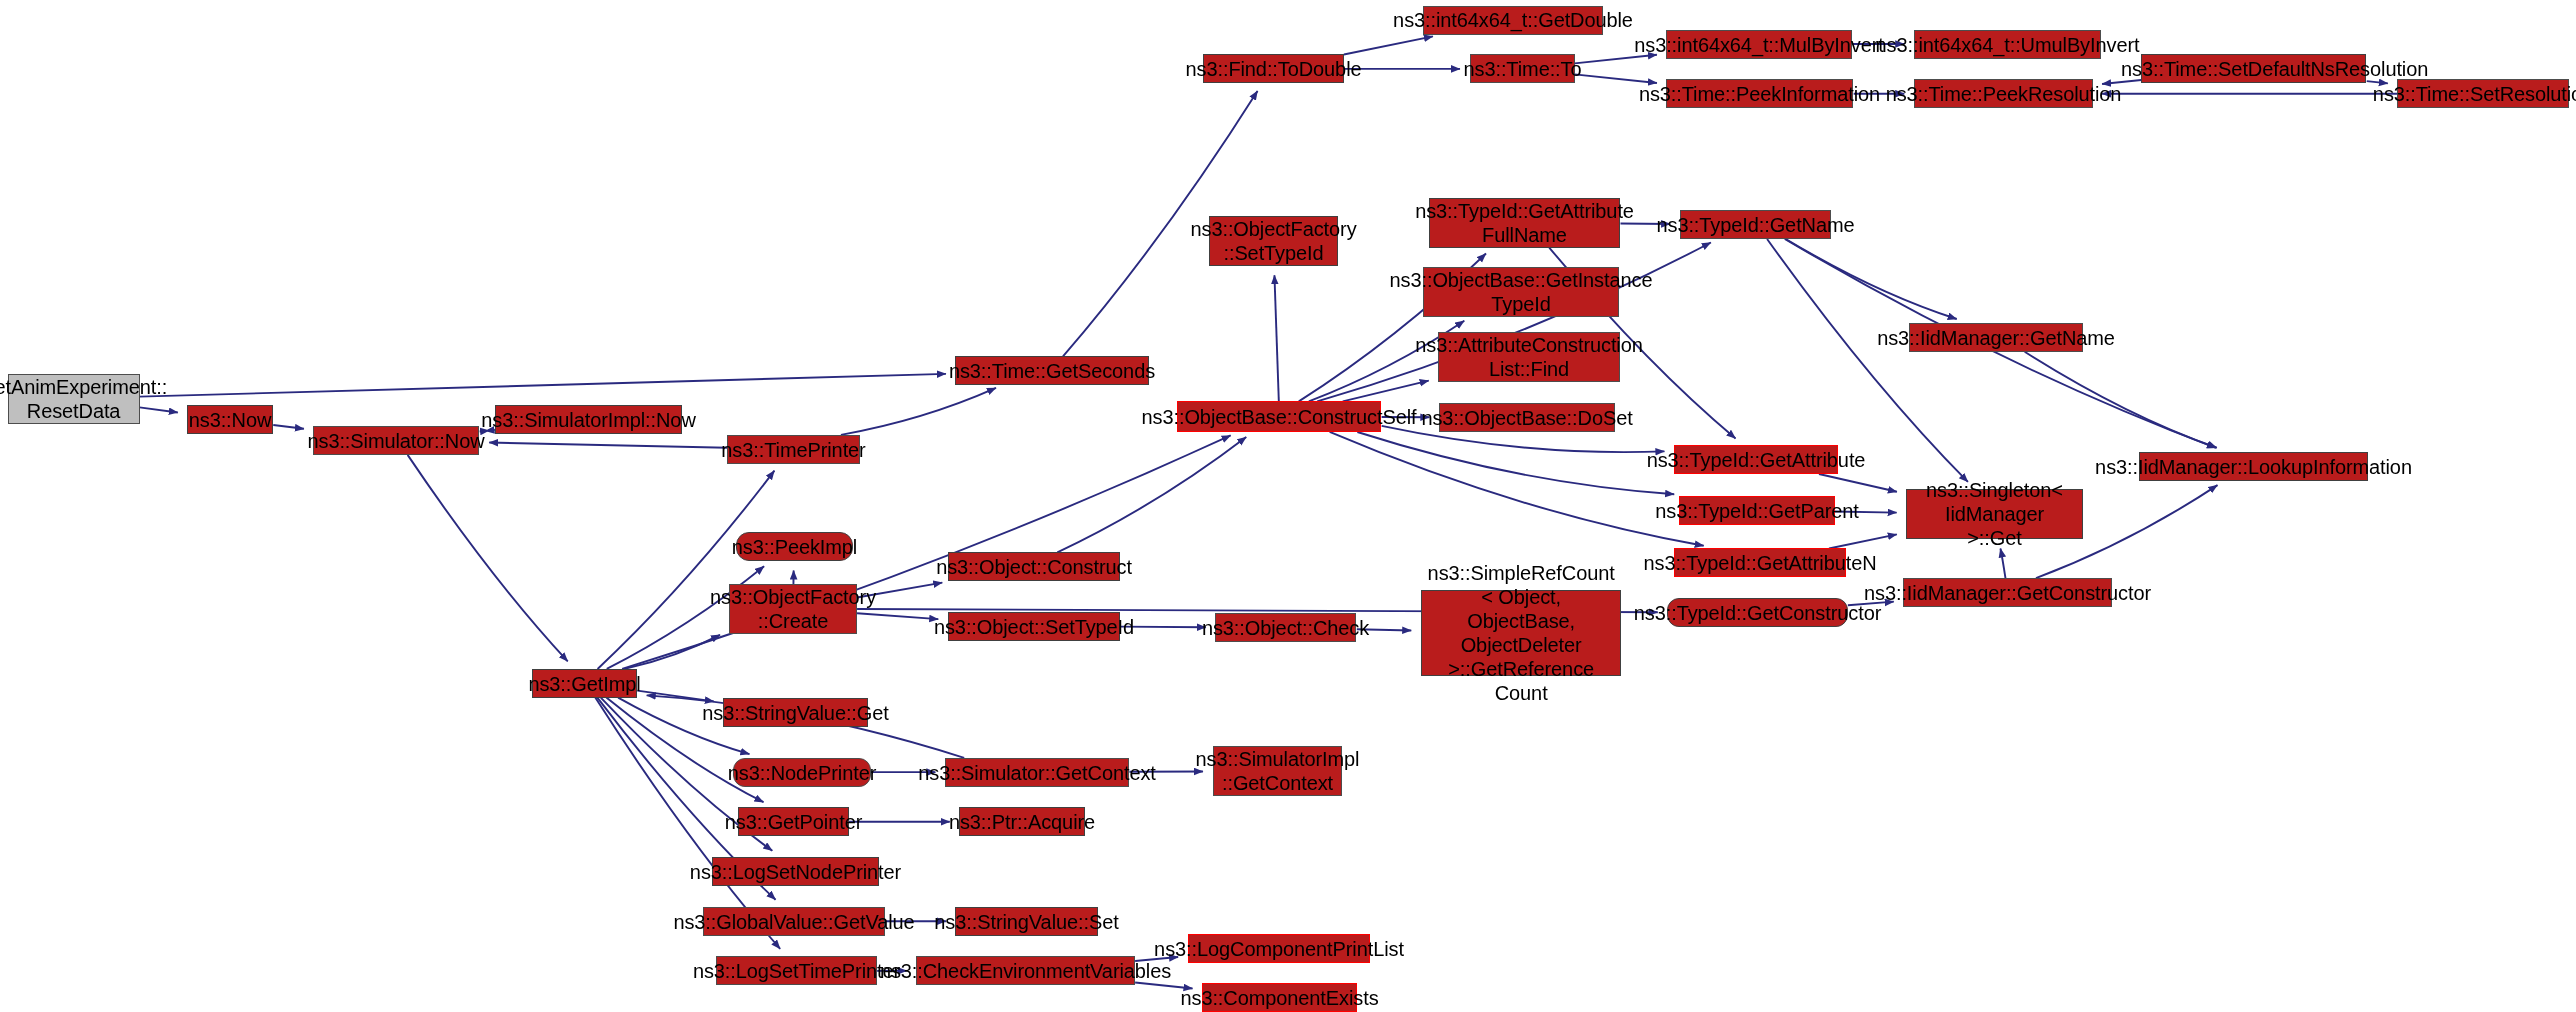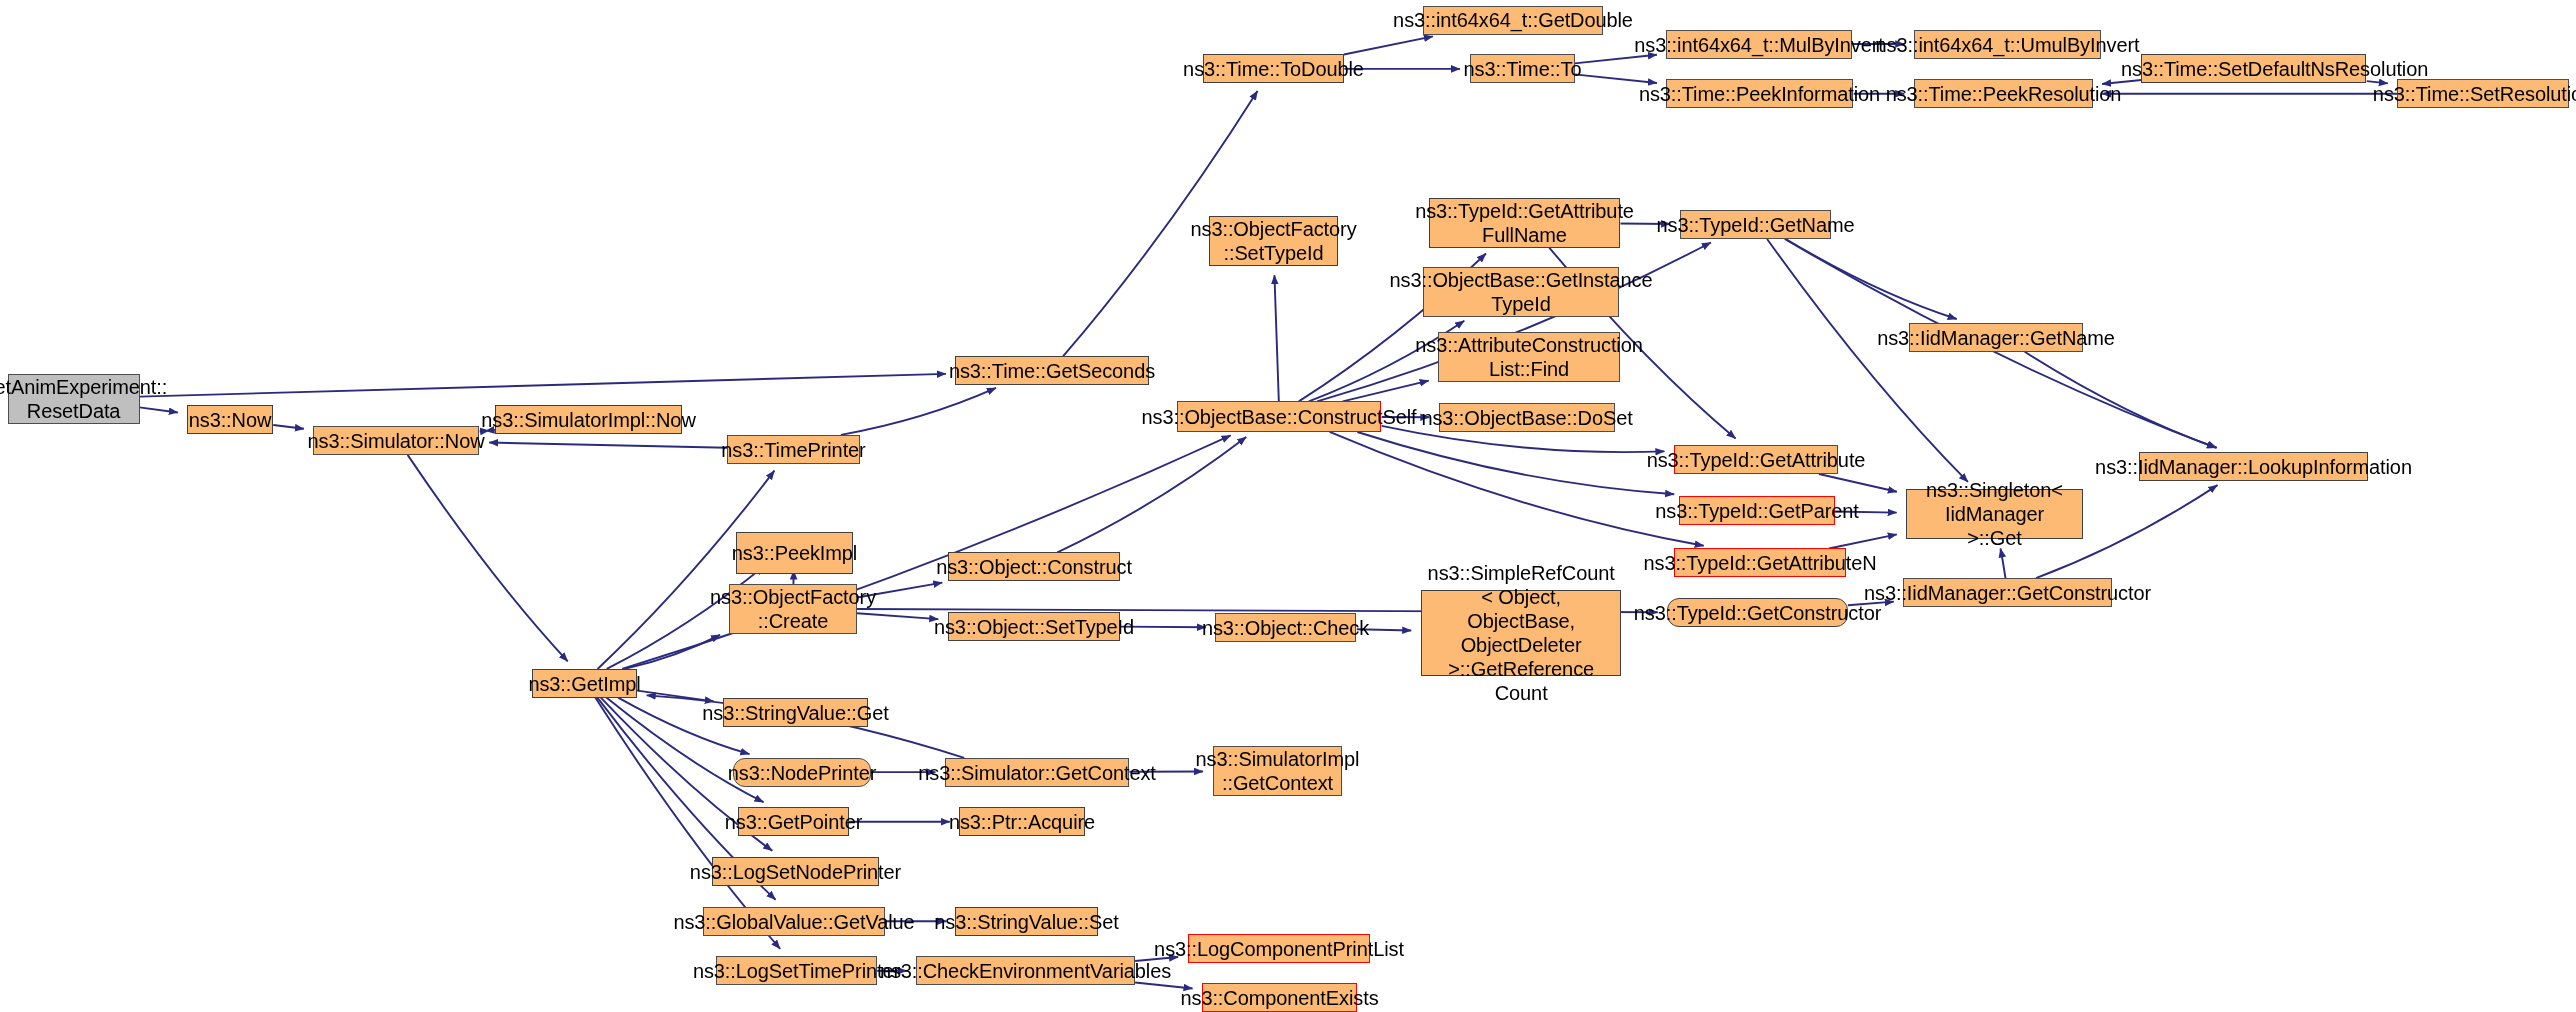--- a/index.html
+++ b/index.html
@@ -12,21 +12,21 @@
     overflow:hidden;
   }
   #edges{position:absolute;left:0;top:0;width:2576px;height:1013px;}
   .node{
     position:absolute;
     box-sizing:border-box;
     display:flex;
     align-items:center;
     justify-content:center;
     text-align:center;
-    background:#fdba74;
+    background:#b91c1c;
     border:1px solid #404040;
     color:#000000;
     font-size:20px;
     line-height:1.20;
     letter-spacing:-0.1px;
     white-space:pre-line;
     padding:0 5.7px;
     z-index:5;
   }
   .node.thick{border:1.9px solid #4d4d4d;}
@@ -110,21 +110,21 @@
         <path d="M1188.0,1028.1 Q1223.0,1031.8 1248.1,1034.4" marker-end="url(#ah)"></path>
       </g>
   </svg>
 <div class="node root" style="left: 7.6px; top: 374px; width: 132px; height: 50px;">NetAnimExperiment::
 ResetData</div>
     <div class="node " style="left: 187px; top: 405px; width: 86px; height: 29px;">ns3::Now</div>
     <div class="node thick" style="left: 313px; top: 426px; width: 166px; height: 29px;">ns3::Simulator::Now</div>
     <div class="node " style="left: 495px; top: 405px; width: 187px; height: 29px;">ns3::SimulatorImpl::Now</div>
     <div class="node thick" style="left: 727px; top: 435px; width: 133px; height: 29px;">ns3::TimePrinter</div>
     <div class="node " style="left: 955px; top: 356px; width: 194px; height: 29px;">ns3::Time::GetSeconds</div>
-    <div class="node " style="left: 1203px; top: 54px; width: 141px; height: 29px;">ns3::Time::ToDouble</div>
+    <div class="node " style="left: 1203px; top: 54px; width: 141px; height: 29px;">ns3::Find::ToDouble</div>
     <div class="node thick" style="left: 1423px; top: 5.7px; width: 180px; height: 29px;">ns3::int64x64_t::GetDouble</div>
     <div class="node thick" style="left: 1470px; top: 54px; width: 105px; height: 29px;">ns3::Time::To</div>
     <div class="node thick" style="left: 1666px; top: 30px; width: 186px; height: 29px;">ns3::int64x64_t::MulByInvert</div>
     <div class="node thick" style="left: 1666px; top: 79px; width: 187px; height: 29px;">ns3::Time::PeekInformation</div>
     <div class="node thick" style="left: 1914px; top: 30px; width: 187px; height: 29px;">ns3::int64x64_t::UmulByInvert</div>
     <div class="node thick" style="left: 1914px; top: 79px; width: 179px; height: 29px;">ns3::Time::PeekResolution</div>
     <div class="node " style="left: 2141px; top: 54px; width: 225px; height: 29px; padding-left: 48px;">ns3::Time::SetDefaultNsResolution</div>
     <div class="node thick" style="left: 2397px; top: 79px; width: 172px; height: 29px;">ns3::Time::SetResolution</div>
     <div class="node " style="left: 1209px; top: 216px; width: 129px; height: 50px;">ns3::ObjectFactory
 ::SetTypeId</div>
@@ -139,21 +139,21 @@
     <div class="node thick" style="left: 1680px; top: 210px; width: 151px; height: 29px;">ns3::TypeId::GetName</div>
     <div class="node thick" style="left: 1909px; top: 323px; width: 174px; height: 29px;">ns3::IidManager::GetName</div>
     <div class="node red" style="left: 1674px; top: 445px; width: 164px; height: 29px;">ns3::TypeId::GetAttribute</div>
     <div class="node red" style="left: 1679px; top: 496px; width: 156px; height: 29px; text-align: right;">ns3::TypeId::GetParent</div>
     <div class="node red" style="left: 1674px; top: 548px; width: 172px; height: 29px;">ns3::TypeId::GetAttributeN</div>
     <div class="node " style="left: 1906px; top: 489px; width: 177px; height: 50px;">ns3::Singleton&lt; IidManager
 &gt;::Get</div>
     <div class="node " style="left: 2139px; top: 452px; width: 229px; height: 29px;">ns3::IidManager::LookupInformation</div>
     <div class="node thick" style="left: 1903px; top: 578px; width: 209px; height: 29px;">ns3::IidManager::GetConstructor</div>
     <div class="node " style="left: 1667px; top: 598px; width: 181px; height: 29px; border-radius: 12px;">ns3::TypeId::GetConstructor</div>
-    <div class="node " style="left: 736px; top: 532px; width: 117px; height: 42px;">ns3::PeekImpl</div>
+    <div class="node " style="left: 736px; top: 532px; width: 117px; height: 29px; border-radius: 13px;">ns3::PeekImpl</div>
     <div class="node thick" style="left: 729px; top: 584px; width: 128px; height: 50px;">ns3::ObjectFactory
 ::Create</div>
     <div class="node " style="left: 948px; top: 552px; width: 172px; height: 29px;">ns3::Object::Construct</div>
     <div class="node " style="left: 948px; top: 612px; width: 172px; height: 29px;">ns3::Object::SetTypeId</div>
     <div class="node thick" style="left: 1215px; top: 613px; width: 141px; height: 29px;">ns3::Object::Check</div>
     <div class="node " style="left: 1421px; top: 590px; width: 200px; height: 86px; padding-left: 6px;">ns3::SimpleRefCount
 &lt; Object, ObjectBase,
 ObjectDeleter &gt;::GetReference
 Count</div>
     <div class="node " style="left: 532px; top: 669px; width: 105px; height: 29px;">ns3::GetImpl</div>

